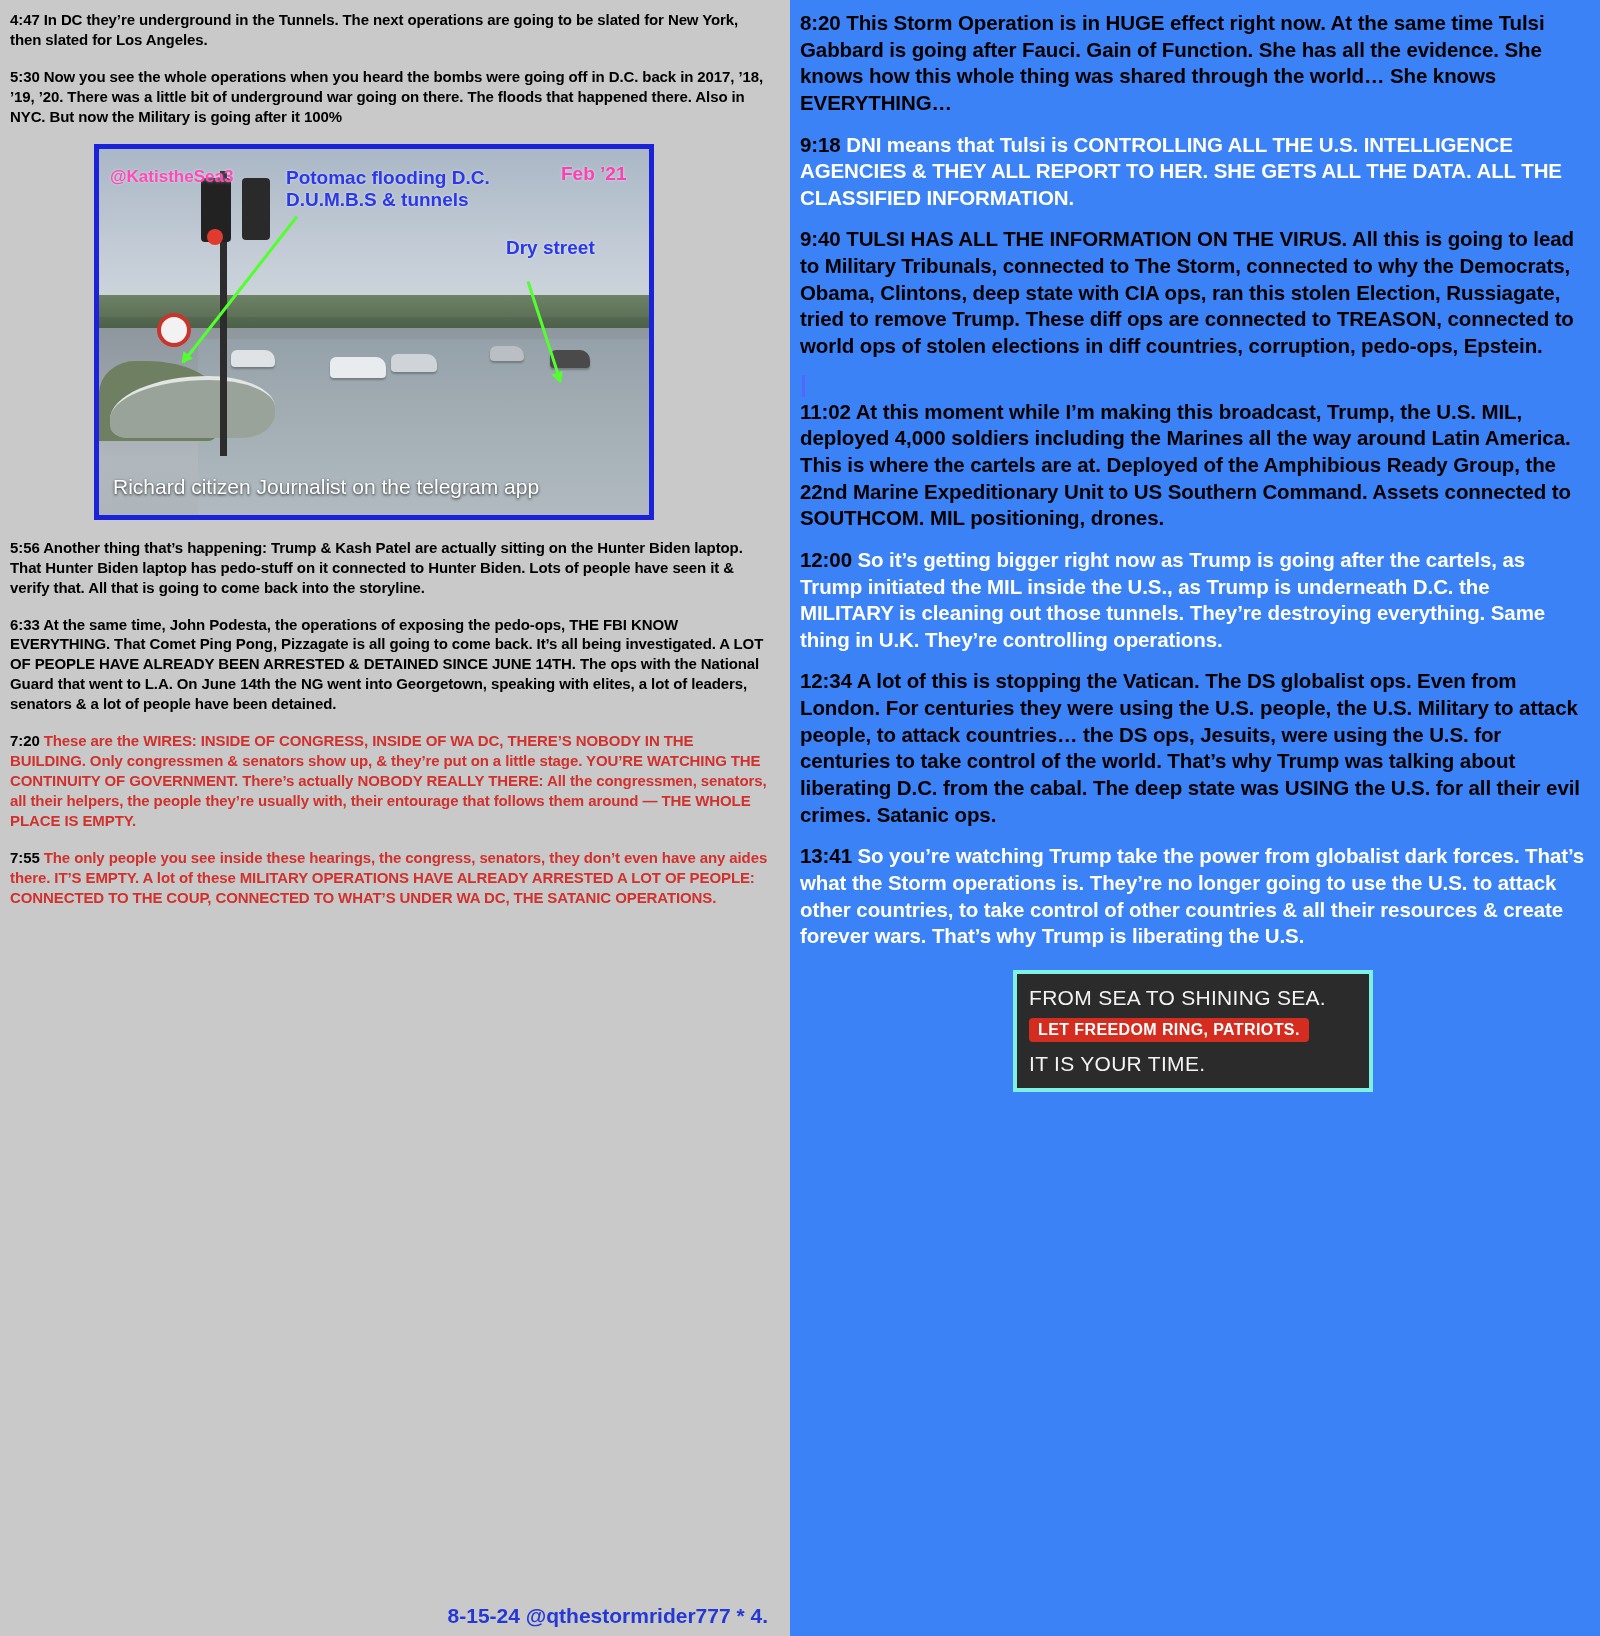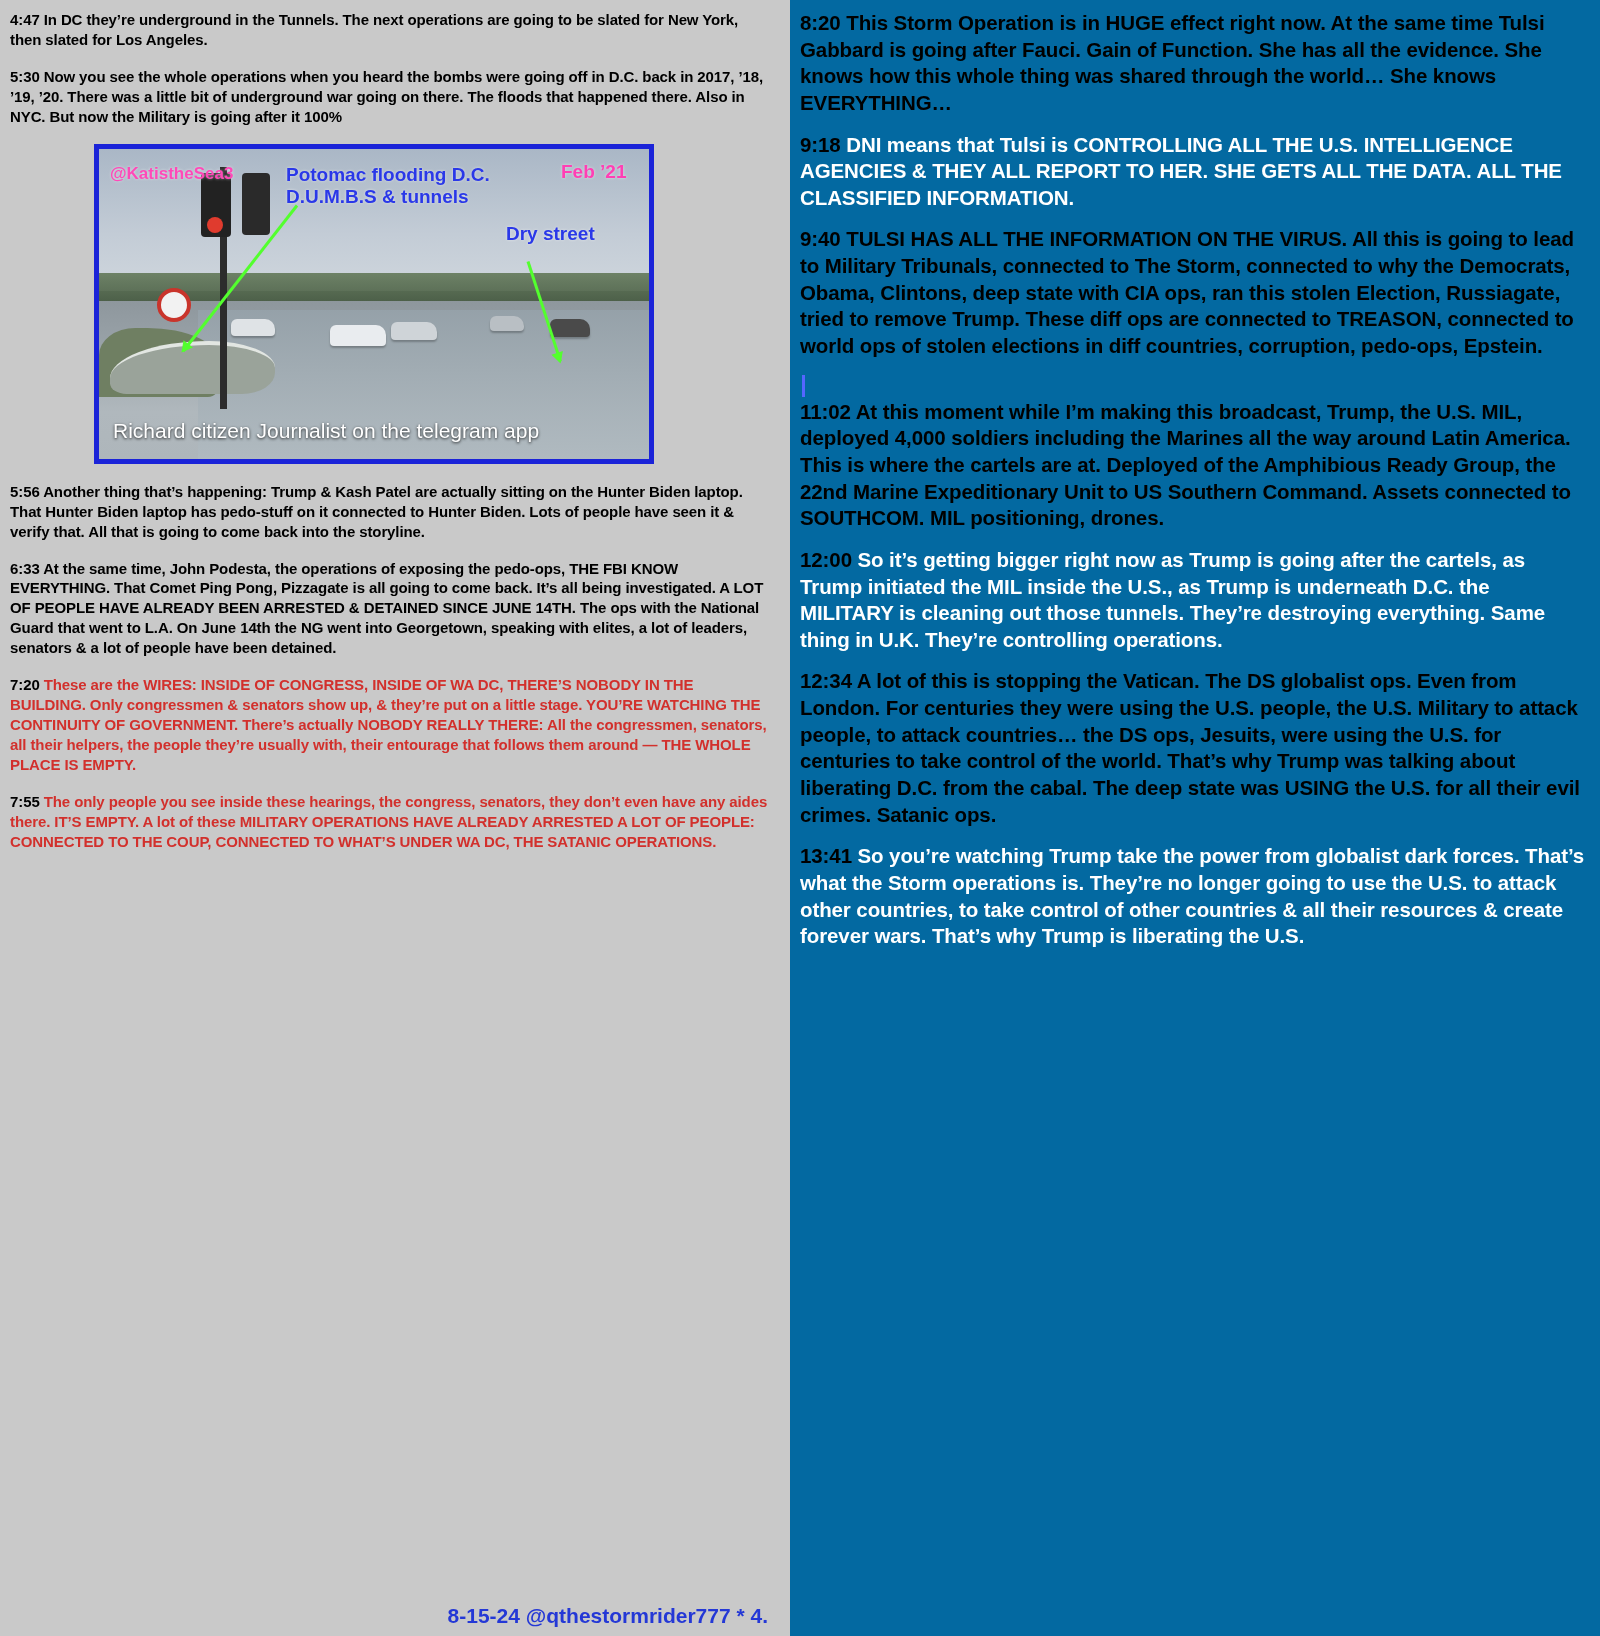--- a/index.html
+++ b/index.html
@@ -20,21 +20,21 @@
   }
   .col-left {
     width: 790px;
     background: #c9c9c9;
     padding: 10px 18px 0 10px;
     box-sizing: border-box;
     position: relative;
   }
   .col-right {
     width: 810px;
-    background: #0369a1;
+    background: #3b82f6;
     padding: 10px 14px 0 10px;
     box-sizing: border-box;
     position: relative;
   }
   .para {
     font-size: 15px;
     line-height: 1.33;
     font-weight: bold;
     color: #000000;
     margin: 0 0 17px 0;
@@ -56,21 +56,21 @@
   .ts {
     color: #000000;
   }
   .para.red-body .ts { color: #000000; }
   .para.white-body .ts { color: #000000; }
 
   
   .figure {
     margin: 4px 0 18px 84px;
     width: 560px;
-    height: 320px;
+    height: 376px;
     border: 5px solid #1a23d8;
     box-sizing: border-box;
     position: relative;
     overflow: hidden;
     background: linear-gradient(#b9c4cf 0%, #c8d0d8 38%, #9fa8ae 40%, #8d969c 100%);
   }
   .sky {
     position: absolute; left: 0; top: 0; width: 100%; height: 46%;
     background: linear-gradient(#aab7c6 0%, #c3ccd6 60%, #cfd6dd 100%);
   }
@@ -308,15 +308,20 @@
     </p>
 
     <p class="para">
       <span class="ts">12:34</span><span> A lot of this is stopping the Vatican. The DS globalist ops. Even from London. For centuries they were using the U.S. people, the U.S. Military to attack people, to attack countries… the DS ops, Jesuits, were using the U.S. for centuries to take control of the world. That’s why Trump was talking about liberating D.C. from the cabal. The deep state was USING the U.S. for all their evil crimes. Satanic ops.</span>
     </p>
 
     <p class="para white-body">
       <span class="ts">13:41</span><span class="white"> So you’re watching Trump take the power from globalist dark forces. That’s what the Storm operations is. They’re no longer going to use the U.S. to attack other countries, to take control of other countries &amp; all their resources &amp; create forever wars. That’s why Trump is liberating the U.S.</span>
     </p>
 
+    <div class="banner">
+      <div class="banner-line">FROM SEA TO SHINING SEA.</div>
+      <div class="banner-mid">LET FREEDOM RING, PATRIOTS.</div>
+      <div class="banner-line last">IT IS YOUR TIME.</div>
+    </div>
 
   </div>
 </div>
 
 </body></html>

